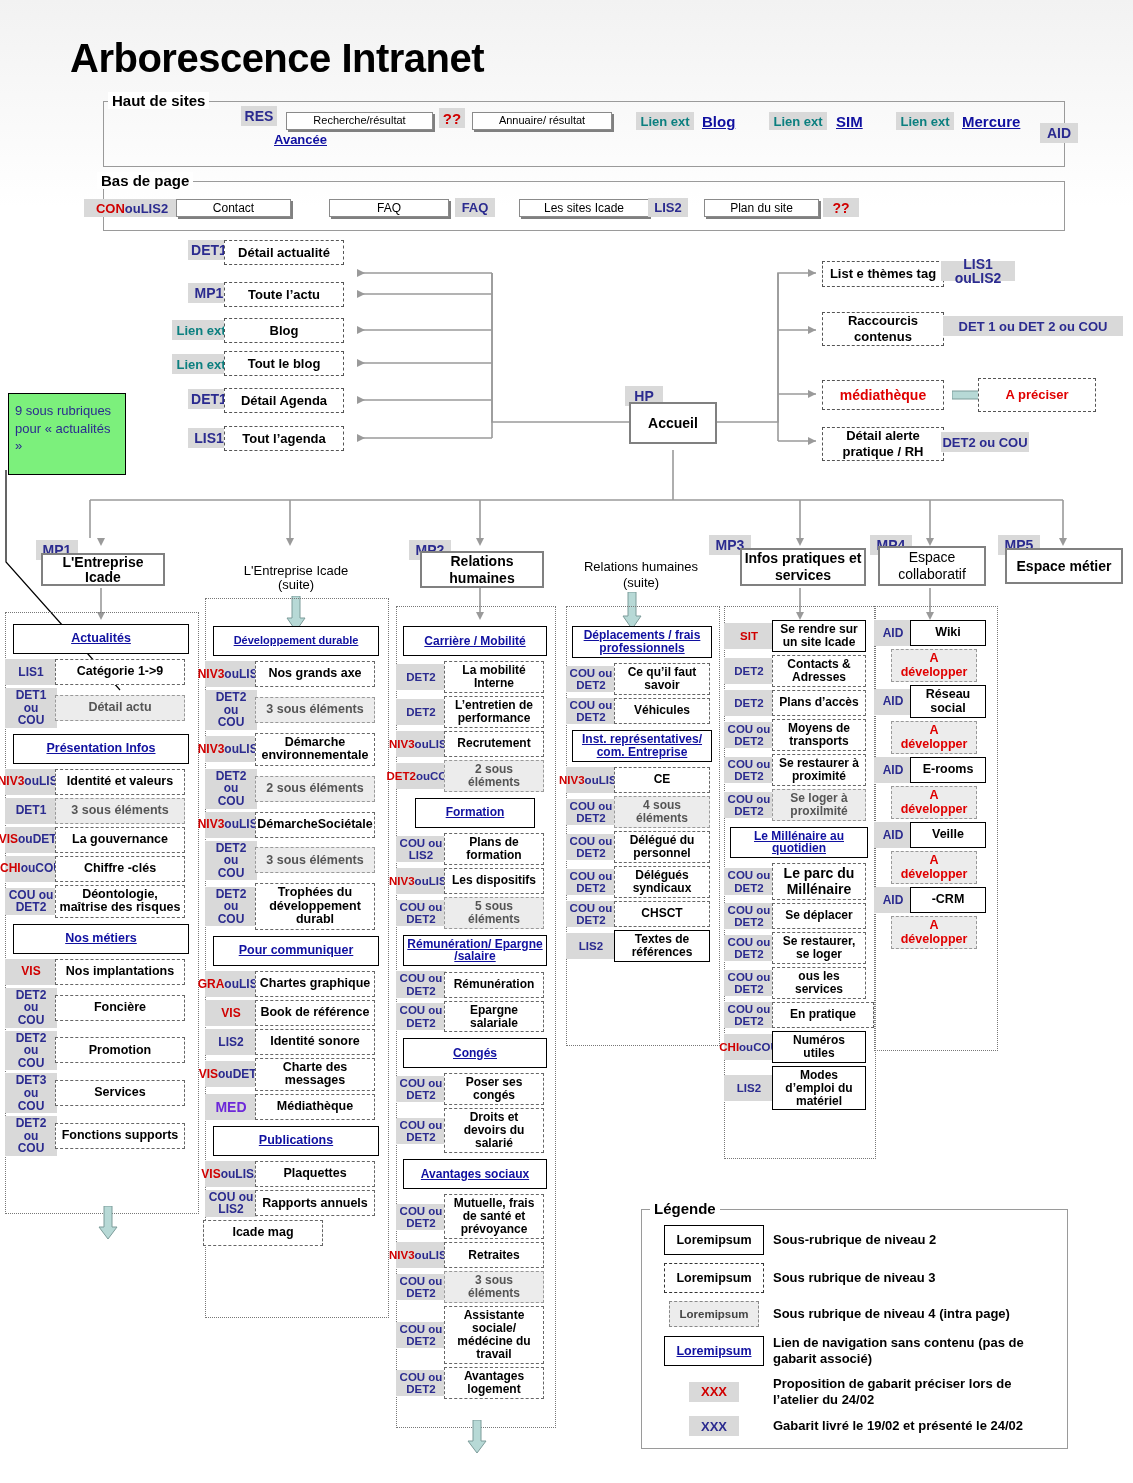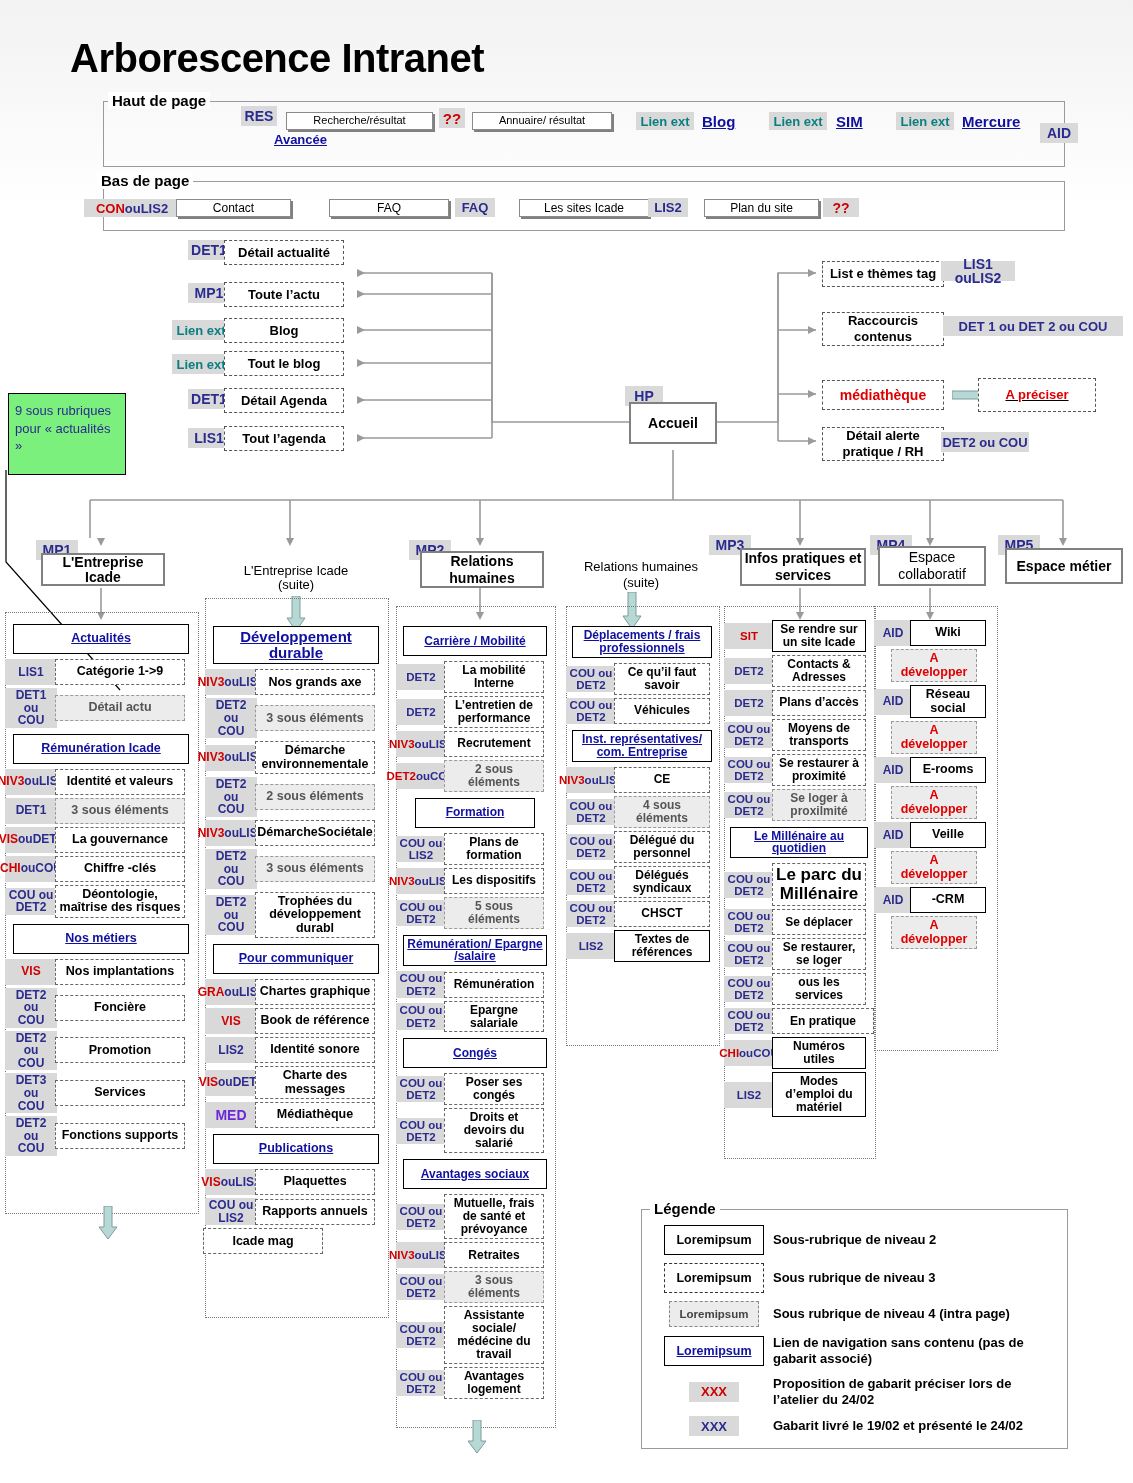--- a/index.html
+++ b/index.html
@@ -117,21 +117,21 @@
     <polygon points="97,612 105,612 101,620"></polygon>
     <polygon points="476,612 484,612 480,620"></polygon>
     <polygon points="796,612 804,612 800,620"></polygon>
     <polygon points="926,612 934,612 930,620"></polygon>
   </g>
 </svg>
 
 <div class="abs" id="title">Arborescence Intranet</div>
 
 <div class="abs grp" style="left:103px;top:101px;width:960px;height:64px;"></div>
-<div class="grp-label" style="left:108px;top:92px;">Haut de page</div>
+<div class="grp-label" style="left:108px;top:92px;">Haut de sites</div>
 
 <div class="chip abs" style="left:241px;top:106px;width:36px;height:20px;font-size:14px;">RES</div>
 <div class="abs box shbox" style="left:286px;top:112px;width:147px;height:18px;font-size:11px;">
   <span>Recherche/résultat</span>
 </div>
 <div class="abs" style="left:274px;top:132px;font-size:13px;">
   <span class="bluelink">Avancée</span>
 </div>
 
 <div class="chip abs red" style="left:439px;top:108px;width:26px;height:20px;font-size:15px;">??</div>
@@ -231,21 +231,21 @@
 <div class="chip abs" style="left:943px;top:316px;width:180px;height:20px;font-size:13px;">DET 1  ou DET 2 ou COU</div>
 
 <div class="abs box lv3" style="left:822px;top:380px;width:122px;height:30px;font-size:14px;">
   <span class="redtext">médiathèque</span>
 </div>
 <div class="abs" style="left:952px;top:386px;width:46px;height:18px;">
   <svg viewBox="0 0 46 18" width="46" height="18">
       <polygon points="0,5 28,5 28,0 45,9 28,18 28,13 0,13" fill="#b7d9d6" stroke="#7d9c9a" stroke-width="1"></polygon>
     </svg>
 </div>
-<div class="abs box lv3" style="left:978px;top:378px;width:118px;height:34px;font-size:13px;text-decoration:underline;">
+<div class="abs box lv3" style="left:978px;top:378px;width:118px;height:34px;font-size:13px;">
   <span class="redtext">A préciser</span>
 </div>
 
 <div class="abs box lv3" style="left:822px;top:427px;width:122px;height:34px;font-size:13px;font-weight:bold;line-height:1.2;">
   <span>Détail alerte pratique / RH</span>
 </div>
 <div class="chip abs" style="left:941px;top:432px;width:88px;height:20px;font-size:13px;">DET2 ou COU</div>
 
 <div class="chip abs" style="left:36px;top:540px;width:42px;height:20px;font-size:14px;">MP1</div>
 <div class="abs box fatbox" style="left:41px;top:553px;width:124px;height:33px;font-size:14px;font-weight:bold;">
@@ -321,21 +321,21 @@
       </div>
     </div>
     <div class="row">
       <span class="chip-box" style="color:#2b2b8f;width:52px;font-size:12px;">DET1 ou<br>COU</span>
       <div class="node-box lv4" style="width:130px;font-size:12.5px;">
         <span>Détail actu</span>
       </div>
     </div>
     <div class="row navrow">
       <div class="node-box navlink" style="width:176px;font-size:12.5px;">
-        <span class="bluelink">Rémunération Icade</span>
+        <span class="bluelink">Présentation Infos</span>
       </div>
     </div>
     <div class="row">
       <span class="chip-box" style="color:#2b2b8f;width:52px;font-size:12px;">
         <span style="color:#d00000">NIV3</span> 
         <span style="color:#2b2b8f">ou</span>
         <br>
         <span style="color:#2b2b8f">LIS2</span>
       </span>
       <div class="node-box lv3" style="width:130px;font-size:12.5px;">
@@ -407,21 +407,21 @@
     </div>
     <div class="row">
       <span class="chip-box" style="color:#2b2b8f;width:52px;font-size:12px;">DET2 ou<br>COU</span>
       <div class="node-box lv3" style="width:130px;font-size:12.5px;">
         <span>Fonctions  supports</span>
       </div>
     </div>
   </div>
 <div id="col2" class="abs" style="left:205px;top:620px;width:182px;">
     <div class="row navrow">
-      <div class="node-box navlink" style="width:166px;font-size:15px;">
+      <div class="node-box navlink" style="width:166px;font-size:11px;">
         <span class="bluelink">Développement durable</span>
       </div>
     </div>
     <div class="row">
       <span class="chip-box" style="color:#2b2b8f;width:52px;font-size:12px;">
         <span style="color:#d00000">NIV3</span> 
         <span style="color:#2b2b8f">ou</span>
         <br>
         <span style="color:#2b2b8f">LIS2</span>
       </span>
@@ -793,21 +793,21 @@
         <span>Se loger à proxilmité</span>
       </div>
     </div>
     <div class="row navrow">
       <div class="node-box navlink" style="width:138px;font-size:12px;">
         <span class="bluelink">Le Millénaire au quotidien</span>
       </div>
     </div>
     <div class="row">
       <span class="chip-box" style="color:#2b2b8f;width:50px;font-size:11.5px;">COU ou<br>DET2</span>
-      <div class="node-box lv3" style="width:94px;font-size:17px;">
+      <div class="node-box lv3" style="width:94px;font-size:14px;">
         <span>Le parc du Millénaire</span>
       </div>
     </div>
     <div class="row">
       <span class="chip-box" style="color:#2b2b8f;width:50px;font-size:11.5px;">COU ou<br>DET2</span>
       <div class="node-box lv3" style="width:94px;font-size:12px;">
         <span>Se déplacer</span>
       </div>
     </div>
     <div class="row">

